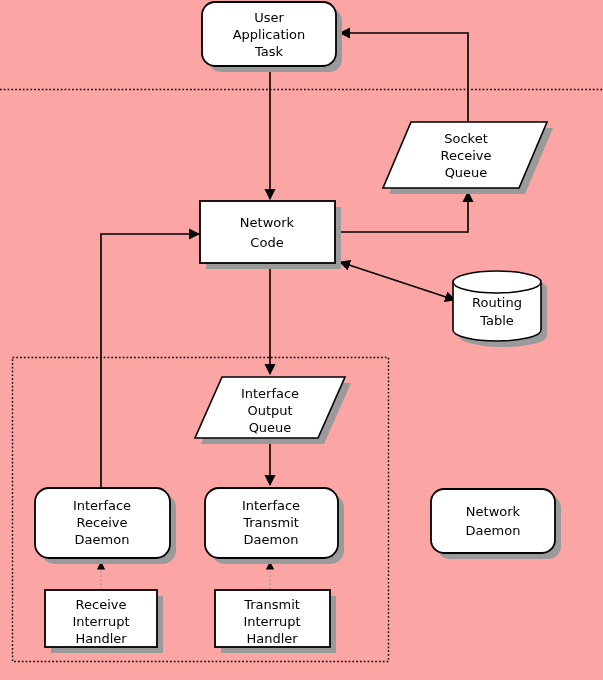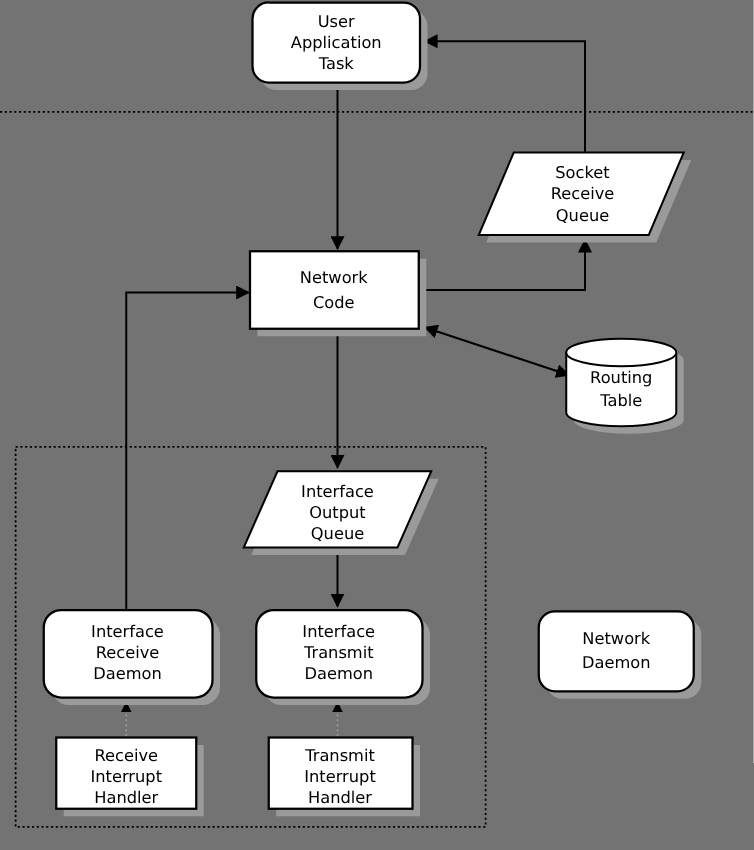--- a/index.html
+++ b/index.html
@@ -7,21 +7,21 @@
     padding: 0;
     background: #ffffff;
   }
   body {
     font-family: "DejaVu Sans", sans-serif;
   }
   #diagram-root {
     position: relative;
     width: 603px;
     height: 680px;
-    background: #737373;
+    background: #fca5a5;
     overflow: hidden;
   }
   #diagram-svg {
     position: absolute;
     left: 0;
     top: 0;
     width: 603px;
     height: 680px;
   }
   .node-label {

